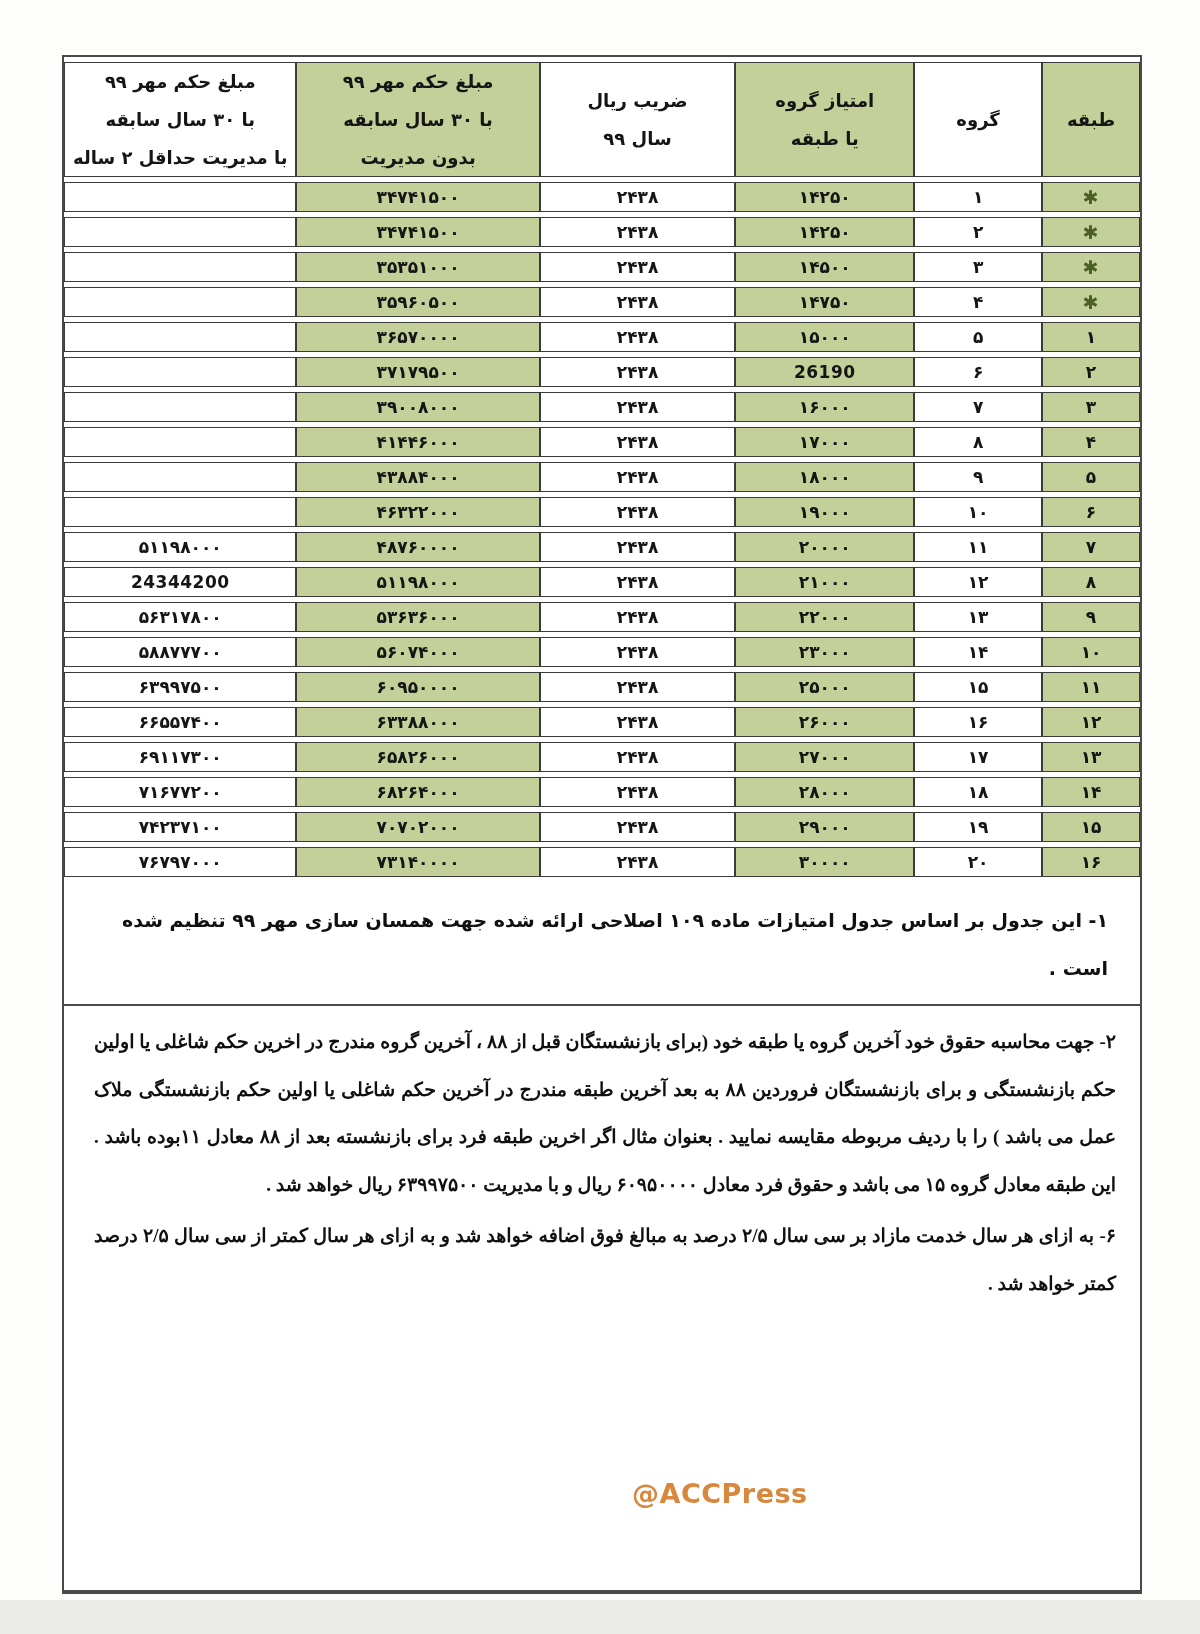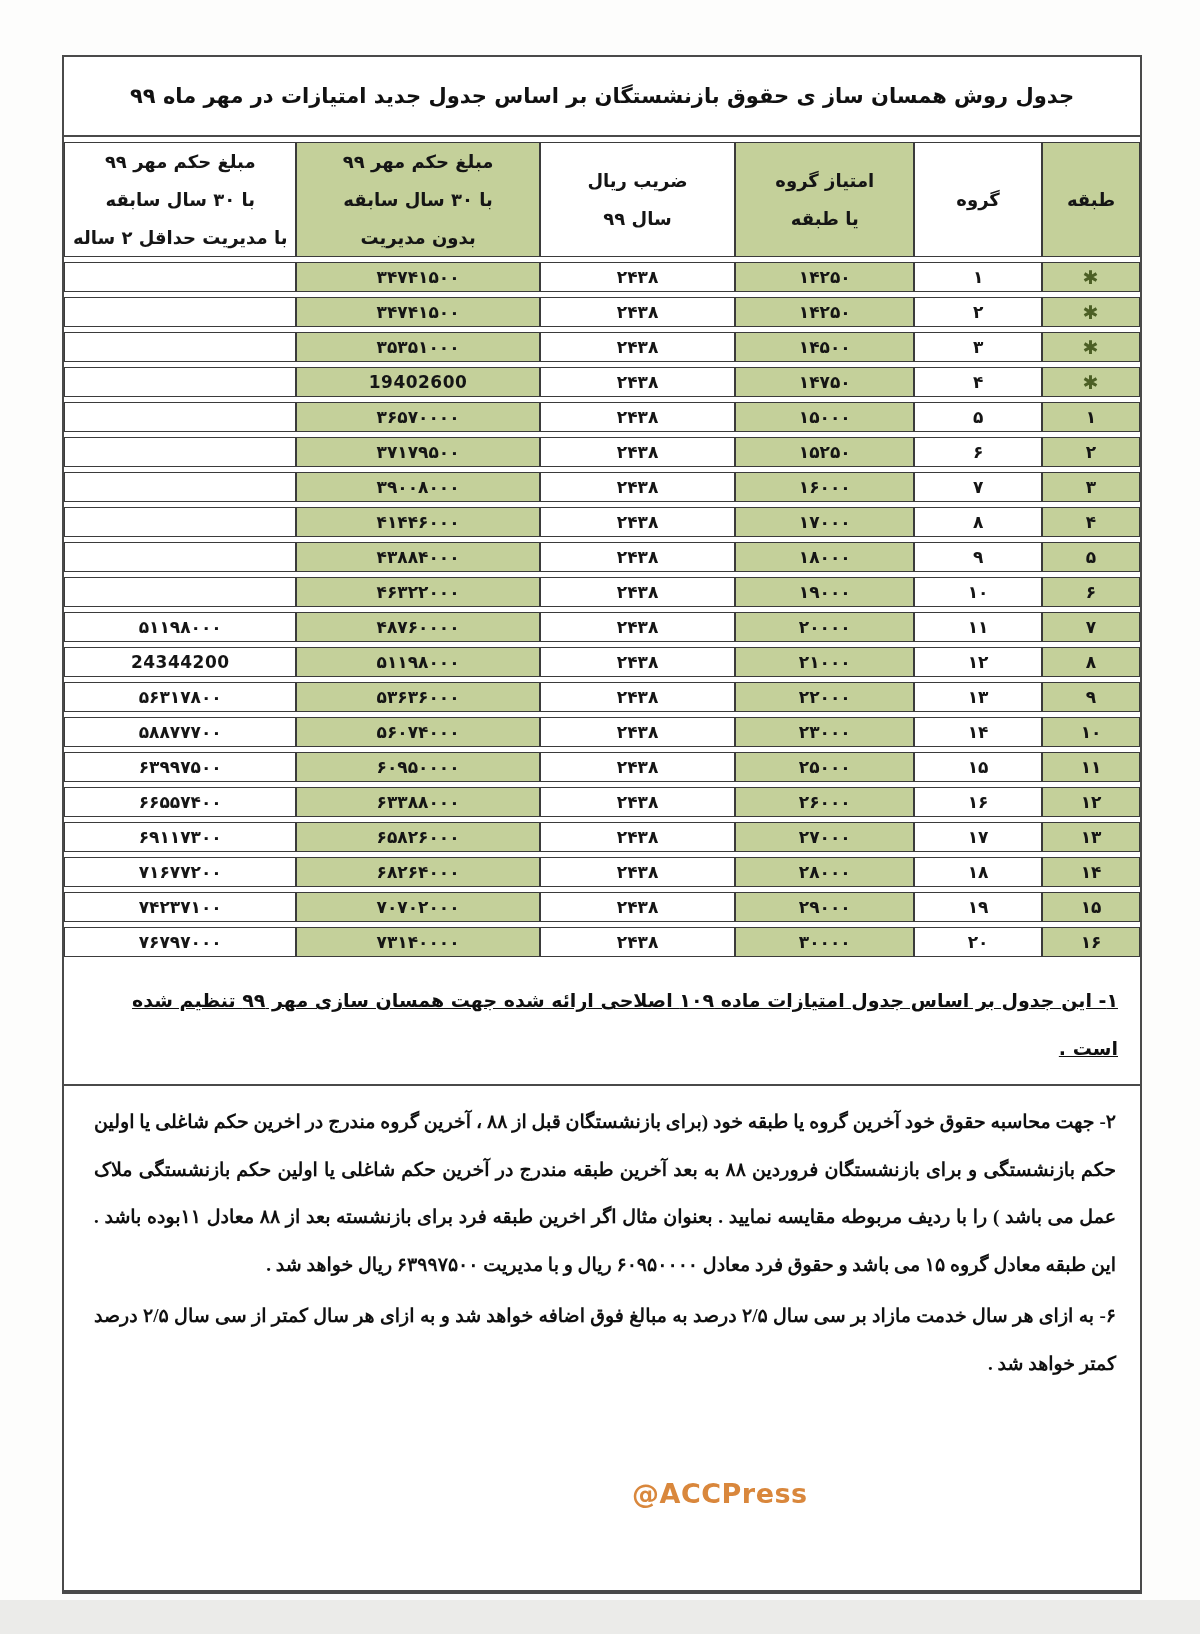--- a/index.html
+++ b/index.html
@@ -74,24 +74,23 @@
   col.c-ba{width:21.6%;}
   td.marker{font-size:19px;color:#4c5f25;}
   .note{
     font-size:19px;
     font-weight:bold;
     color:#101010;
     line-height:2.5;
     text-align:right;
   }
   .note-first{
-    padding:14px 22px 12px;
+    padding:14px 32px 12px;
     border-bottom:2.5px solid var(--outer);
     margin-top:1px;
-    text-decoration:underline;
   }
   .notes-rest{
     padding:12px 24px 20px 30px;
   }
   .notes-rest .note{
     margin-bottom:4px;
     text-align:justify;
     font-family:Liberation Serif, serif;
   }
   .watermark{
@@ -105,23 +104,20 @@
   }
 </style>
 </head>
 <body>
 
 <div class="bottom-strip"></div>
 
 <div class="page">
   <div class="sheet">
 
-    <div class="title-band">
-      <h1>جدول  روش همسان ساز ی حقوق بازنشستگان بر اساس جدول جدید امتیازات  در مهر ماه  ۹۹</h1>
-    </div>
 
     <table>
       <colgroup>
         <col class="c-tabaghe">
           <col class="c-gorooh">
           <col class="c-emtiaz">
         <col class="c-zarib">
           <col class="c-bedune">
           <col class="c-ba">
       </colgroup>
@@ -164,35 +160,35 @@
             <td>۱۴۵۰۰</td>
             <td>۲۴۳۸</td>
             <td>۳۵۳۵۱۰۰۰</td>
             <td></td>
           </tr>
           <tr>
             <td class="marker">✱</td>
             <td>۴</td>
             <td>۱۴۷۵۰</td>
             <td>۲۴۳۸</td>
-            <td>19402600</td>
+            <td>۳۵۹۶۰۵۰۰</td>
             <td></td>
           </tr>
           <tr>
             <td>۱</td>
             <td>۵</td>
             <td>۱۵۰۰۰</td>
             <td>۲۴۳۸</td>
             <td>۳۶۵۷۰۰۰۰</td>
             <td></td>
           </tr>
           <tr>
             <td>۲</td>
             <td>۶</td>
-            <td>۱۵۲۵۰</td>
+            <td>26190</td>
             <td>۲۴۳۸</td>
             <td>۳۷۱۷۹۵۰۰</td>
             <td></td>
           </tr>
           <tr>
             <td>۳</td>
             <td>۷</td>
             <td>۱۶۰۰۰</td>
             <td>۲۴۳۸</td>
             <td>۳۹۰۰۸۰۰۰</td>

